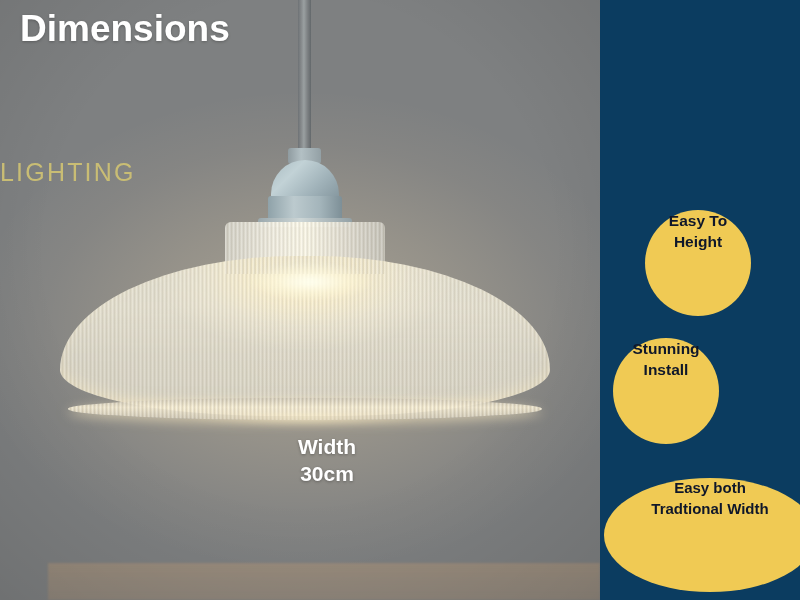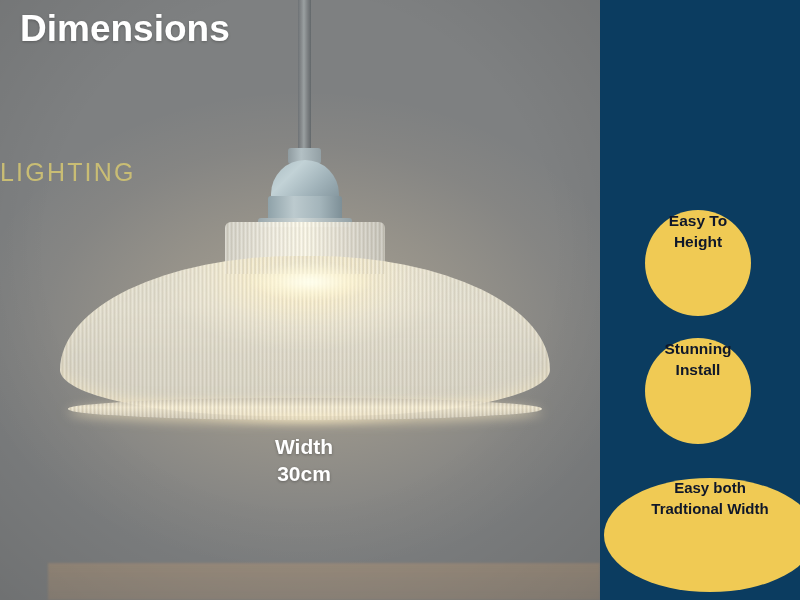--- a/index.html
+++ b/index.html
@@ -255,21 +255,21 @@
   .dim-label {
     position: absolute;
     color: #ffffff;
     font-size: 21px;
     font-weight: bold;
     line-height: 1.30;
     text-align: center;
     text-shadow: 0 1px 3px rgba(0,0,0,0.30);
   }
   .dim-height { left: 18px; top: 243px; width: 130px; }
-  .dim-width  { left: 229px; top: 433px; width: 150px; text-align: center; }
+  .dim-width  { left: 252px; top: 433px; width: 150px; text-align: center; }
 
   
   .panel {
     position: absolute;
     left: 600px; top: 0;
     width: 200px;
     height: 600px;
     background: #0b3c60;
     overflow: hidden;
   }
@@ -290,21 +290,21 @@
     font-size: 15.5px;
     font-weight: bold;
     line-height: 1.38;
     text-align: center;
     display: flex;
     align-items: flex-start;
     justify-content: center;
     border-radius: 50%;
   }
   .bubble-1 { left: 645px; top: 210px; width: 106px; height: 106px; }
-  .bubble-2 { left: 645px; top: 338px; width: 106px; height: 106px; }
+  .bubble-2 { left: 613px; top: 338px; width: 106px; height: 106px; }
   .bubble-3 {
     left: 604px; top: 478px; width: 212px; height: 114px;
     font-size: 15px;
   }
   .bubble span { display: block; padding: 0 6px; }
 </style>
 </head>
 <body>
 
 <div class="stage">

